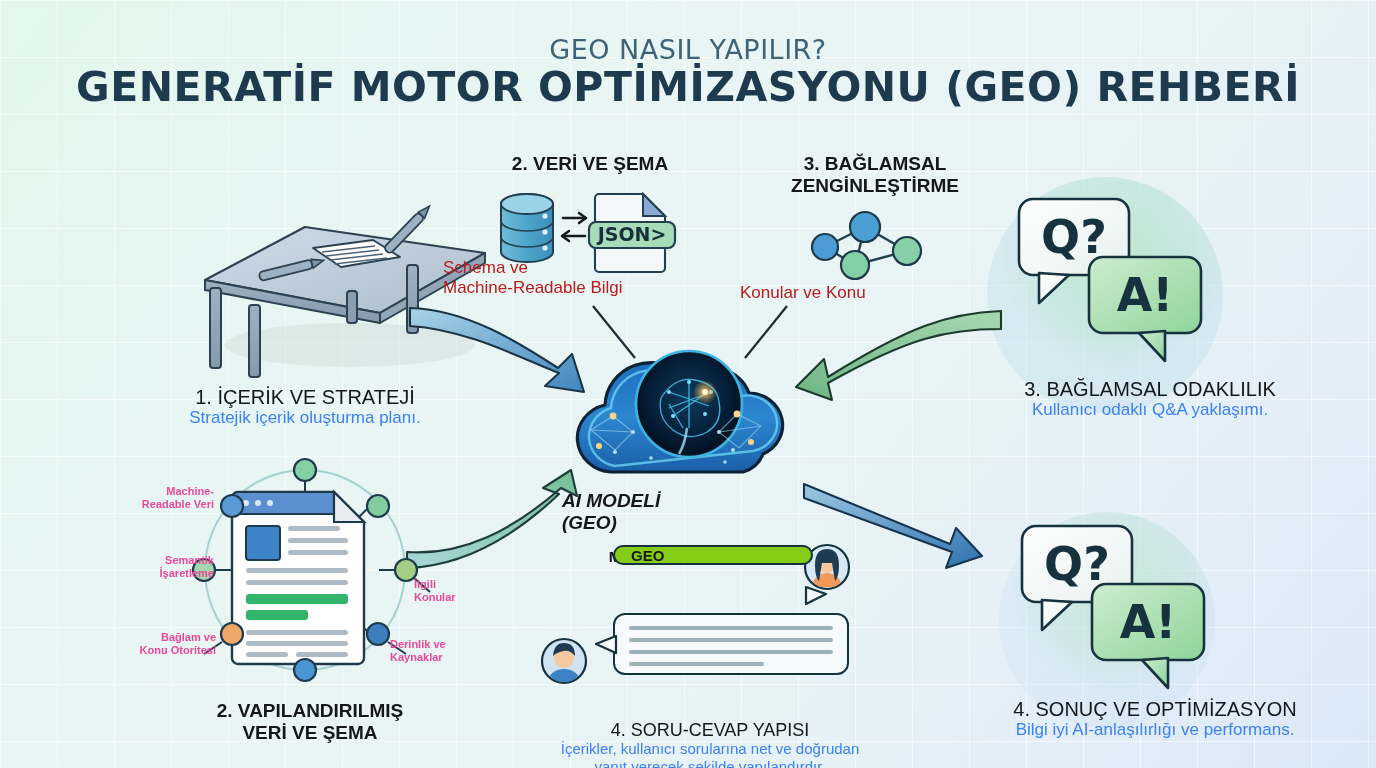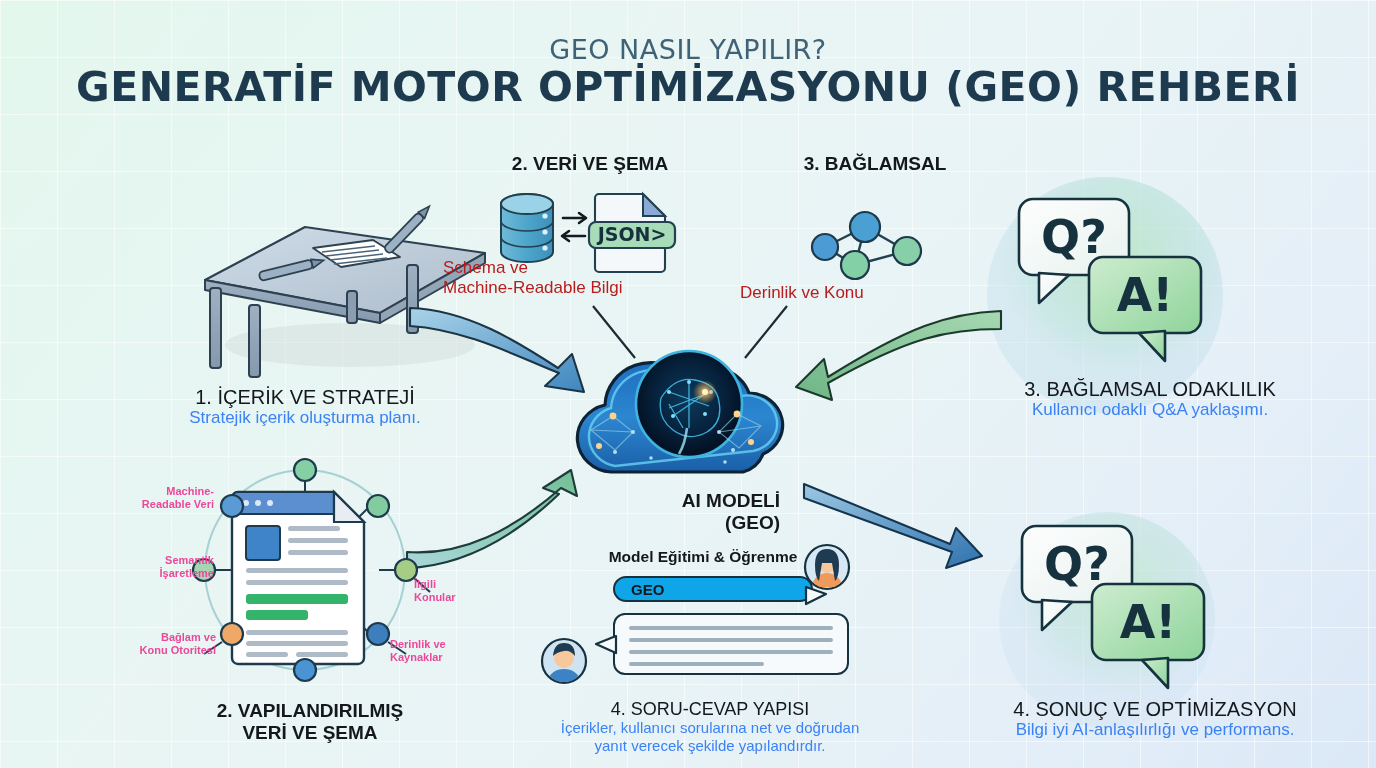--- a/index.html
+++ b/index.html
@@ -28,21 +28,21 @@
   #subtitle {
     margin-top:10px; font-size:27px; color:#3f6277; letter-spacing:.5px;
     font-family:"DejaVu Sans", sans-serif;
   }
   
   .cap { text-align:center; }
   .cap .t { font-weight:normal; color:#14181c; line-height:1.12; }
   .cap .s { color:#3b82f6; line-height:1.2; margin-top:0; }
   .big .t { font-size:20px; }
   .big .s { font-size:17px; }
-  .mid .t { font-size:18px; }
+  .mid .t { font-size:18px;margin-top:21px; }
   .mid .s { font-size:15px; }
   .hd2 { font-size:19px; font-weight:bold; color:#14181c; text-align:center; line-height:1.15; }
   .sub2 { font-size:17px; color:#b91c1c; text-align:left; line-height:1.2; }
   svg { display:block; overflow:visible; }
   .nodelbl { font-size:11px; font-weight:bold; color:#ec4899; line-height:1.2; }
 </style>
 </head>
 <body>
 
 <div id="grid"></div>
@@ -144,35 +144,36 @@
     <text x="139" y="51" font-family="DejaVu Sans, sans-serif" font-size="19" font-weight="bold" fill="#17303c" text-anchor="middle">JSON&gt;</text>
   </g>
 </svg>
 <div class="abs" style="top:258px;left:443px;width:290px;">
   <div class="sub2">Schema ve</div>
   <div class="sub2">Machine-Readable Bilgi</div>
 </div>
 
 <div class="abs" style="top:153px;left:740px;width:270px;">
   <div class="hd2">3. BAĞLAMSAL</div>
+  <div class="hd2">ZENGİNLEŞTİRME</div>
 </div>
 <svg class="abs" style="top:205px;left:795px;" width="160" height="80">
   <g stroke="#22404f" stroke-width="2.4">
     <line x1="30" y1="42" x2="70" y2="22"></line>
       <line x1="70" y1="22" x2="60" y2="60"></line>
     <line x1="30" y1="42" x2="60" y2="60"></line>
       <line x1="70" y1="22" x2="112" y2="46"></line>
     <line x1="60" y1="60" x2="112" y2="46"></line>
   </g>
   <circle cx="30" cy="42" r="13" fill="#4d9bd4" stroke="#1e3a4a" stroke-width="2.2"></circle>
   <circle cx="70" cy="22" r="15" fill="#4aa0d2" stroke="#1e3a4a" stroke-width="2.2"></circle>
   <circle cx="60" cy="60" r="14" fill="#83cfa6" stroke="#1e3a4a" stroke-width="2.2"></circle>
   <circle cx="112" cy="46" r="14" fill="#87cfa8" stroke="#1e3a4a" stroke-width="2.2"></circle>
 </svg>
-<div class="abs sub2" style="top:283px;left:740px;width:270px;">Derinlik ve Konu</div>
+<div class="abs sub2" style="top:283px;left:740px;width:270px;">Konular ve Konu</div>
 
 <svg class="abs" style="top:300px;left:585px;" width="210" height="65">
   <line x1="50" y1="58" x2="8" y2="6" stroke="#1c2a33" stroke-width="2.2"></line>
   <line x1="160" y1="58" x2="202" y2="6" stroke="#1c2a33" stroke-width="2.2"></line>
 </svg>
 
 <svg class="abs" style="top:300px;left:408px;" width="200" height="100">
   <defs>
       <linearGradient id="arA" x1="0" y1="0" x2="1" y2="1">
     <stop offset="0%" stop-color="#a9d3e8"></stop>
@@ -261,21 +262,21 @@
     </g>
   <g fill="#bfe9ff" opacity=".9">
       <circle cx="68" cy="90" r="2"></circle>
       <circle cx="50" cy="110" r="2"></circle>
       <circle cx="154" cy="90" r="2"></circle>
       <circle cx="168" cy="108" r="2"></circle>
       <circle cx="86" cy="116" r="1.8"></circle>
       <circle cx="160" cy="120" r="1.8"></circle>
     </g>
 </svg>
-<div class="abs" style="top:490px;left:540px;width:240px;text-align:right;">
+<div class="abs" style="top:490px;left:562px;width:240px;text-align:left;font-style:italic;">
   <div style="font-size:19px;font-weight:bold;color:#14181c;">AI MODELİ</div>
   <div style="font-size:19px;font-weight:bold;color:#14181c;">(GEO)</div>
 </div>
 
 <svg class="abs" style="top:195px;left:1015px;" width="190" height="180">
   <defs>
     <linearGradient id="qbG1" x1="0" y1="0" x2="1" y2="1">
         <stop offset="0%" stop-color="#fdfefe"></stop>
         <stop offset="100%" stop-color="#e7f2ef"></stop>
       </linearGradient>
@@ -383,21 +384,21 @@
   <circle cx="24" cy="24" r="22" fill="#d6e8f5" stroke="#16323f" stroke-width="2.2"></circle>
   <clipPath id="avF">
       <circle cx="24" cy="24" r="21"></circle>
     </clipPath>
   <g clip-path="url(#avF)">
     <path d="M8,44 q4,-14 16,-14 q12,0 16,14 z" fill="#ef9a5a"></path>
     <circle cx="24" cy="20" r="10" fill="#f7c89c"></circle>
     <path d="M12,22 q0,-16 12,-16 q12,0 12,16 q0,12 -4,16 l-3,-18 h-10 l-3,18 q-4,-4 -4,-16 z" fill="#1f3b52"></path>
   </g>
 </svg>
-<div class="abs" style="top:576px;left:613px;width:200px;height:26px;border:2.2px solid #16323f;border-radius:17px;background:#0ea5e9;display:flex;align-items:center;padding-left:16px;">
+<div class="abs" style="top:545px;left:613px;width:200px;height:20px;border:2.2px solid #16323f;border-radius:17px;background:#84cc16;display:flex;align-items:center;padding-left:16px;">
   <span style="font-size:15px;font-weight:bold;color:#14181c;">GEO</span>
 </div>
 <svg class="abs" style="top:585px;left:806px;" width="22" height="22">
   <polygon points="0,2 20,9 0,19" fill="#f6fafc" stroke="#16323f" stroke-width="2.2" stroke-linejoin="round"></polygon>
 </svg>
 
 <svg class="abs" style="top:637px;left:540px;" width="48" height="48">
   <circle cx="24" cy="24" r="22" fill="#cfe3f2" stroke="#16323f" stroke-width="2.2"></circle>
   <clipPath id="avM">
       <circle cx="24" cy="24" r="21"></circle>

